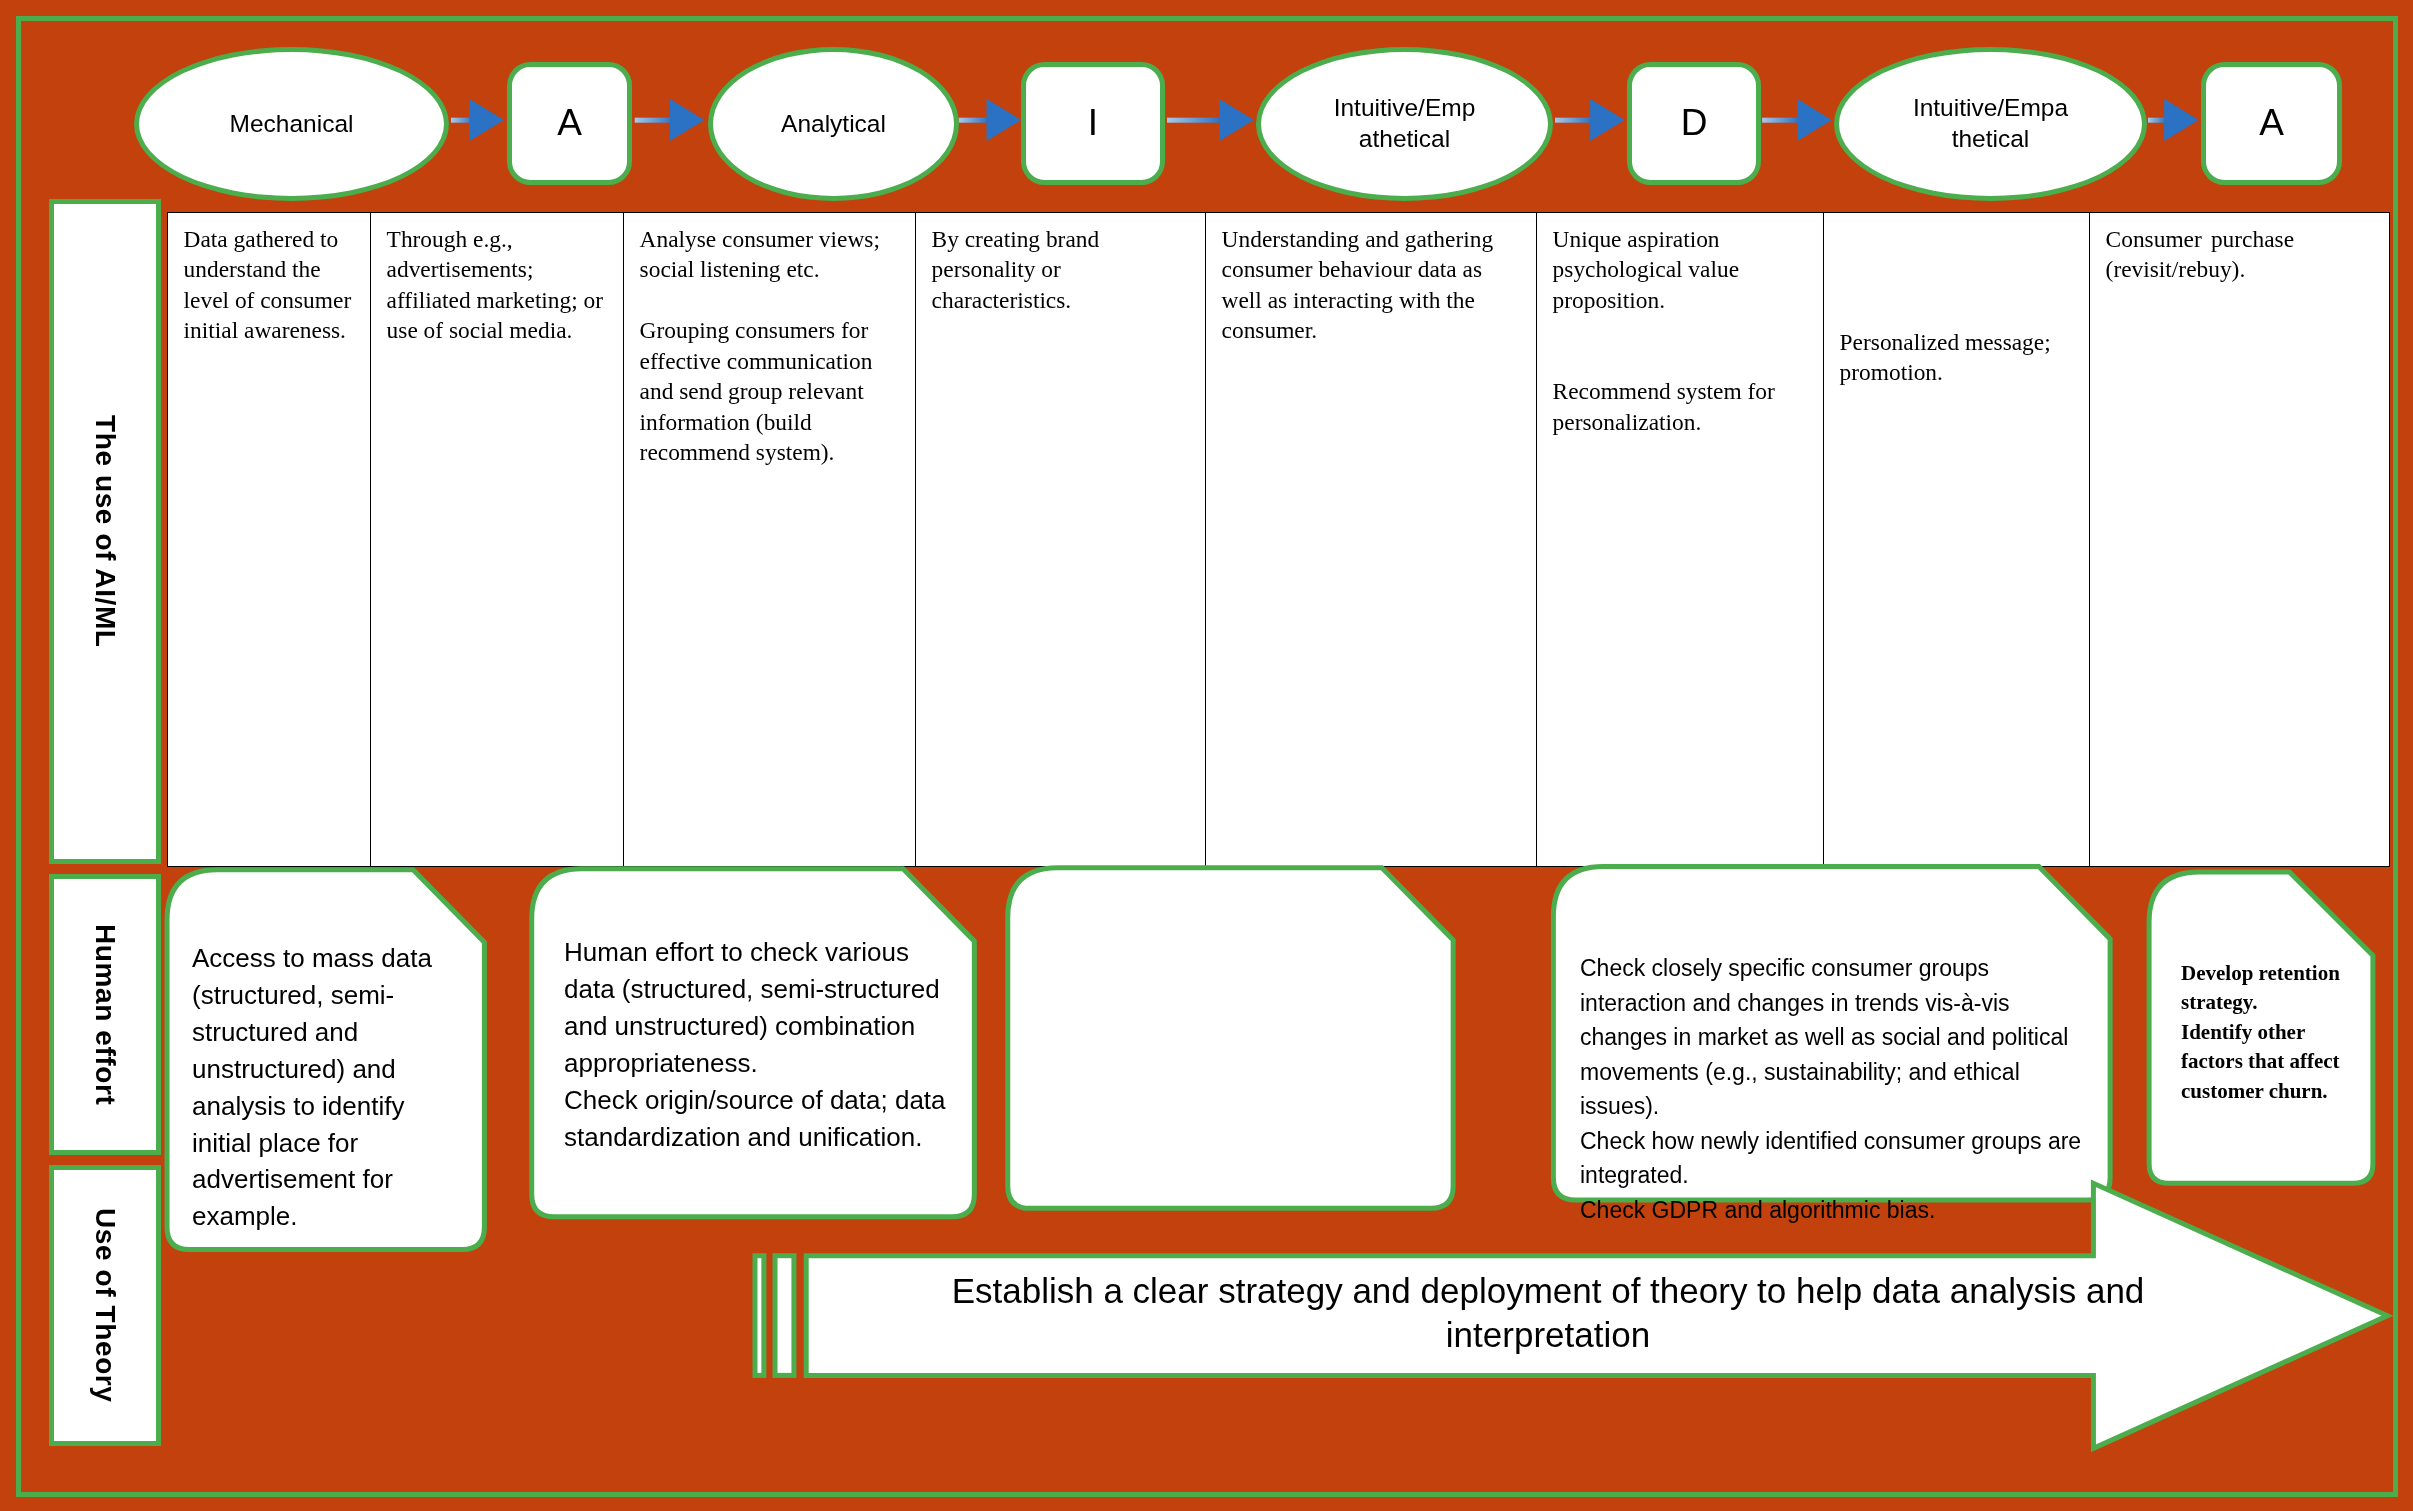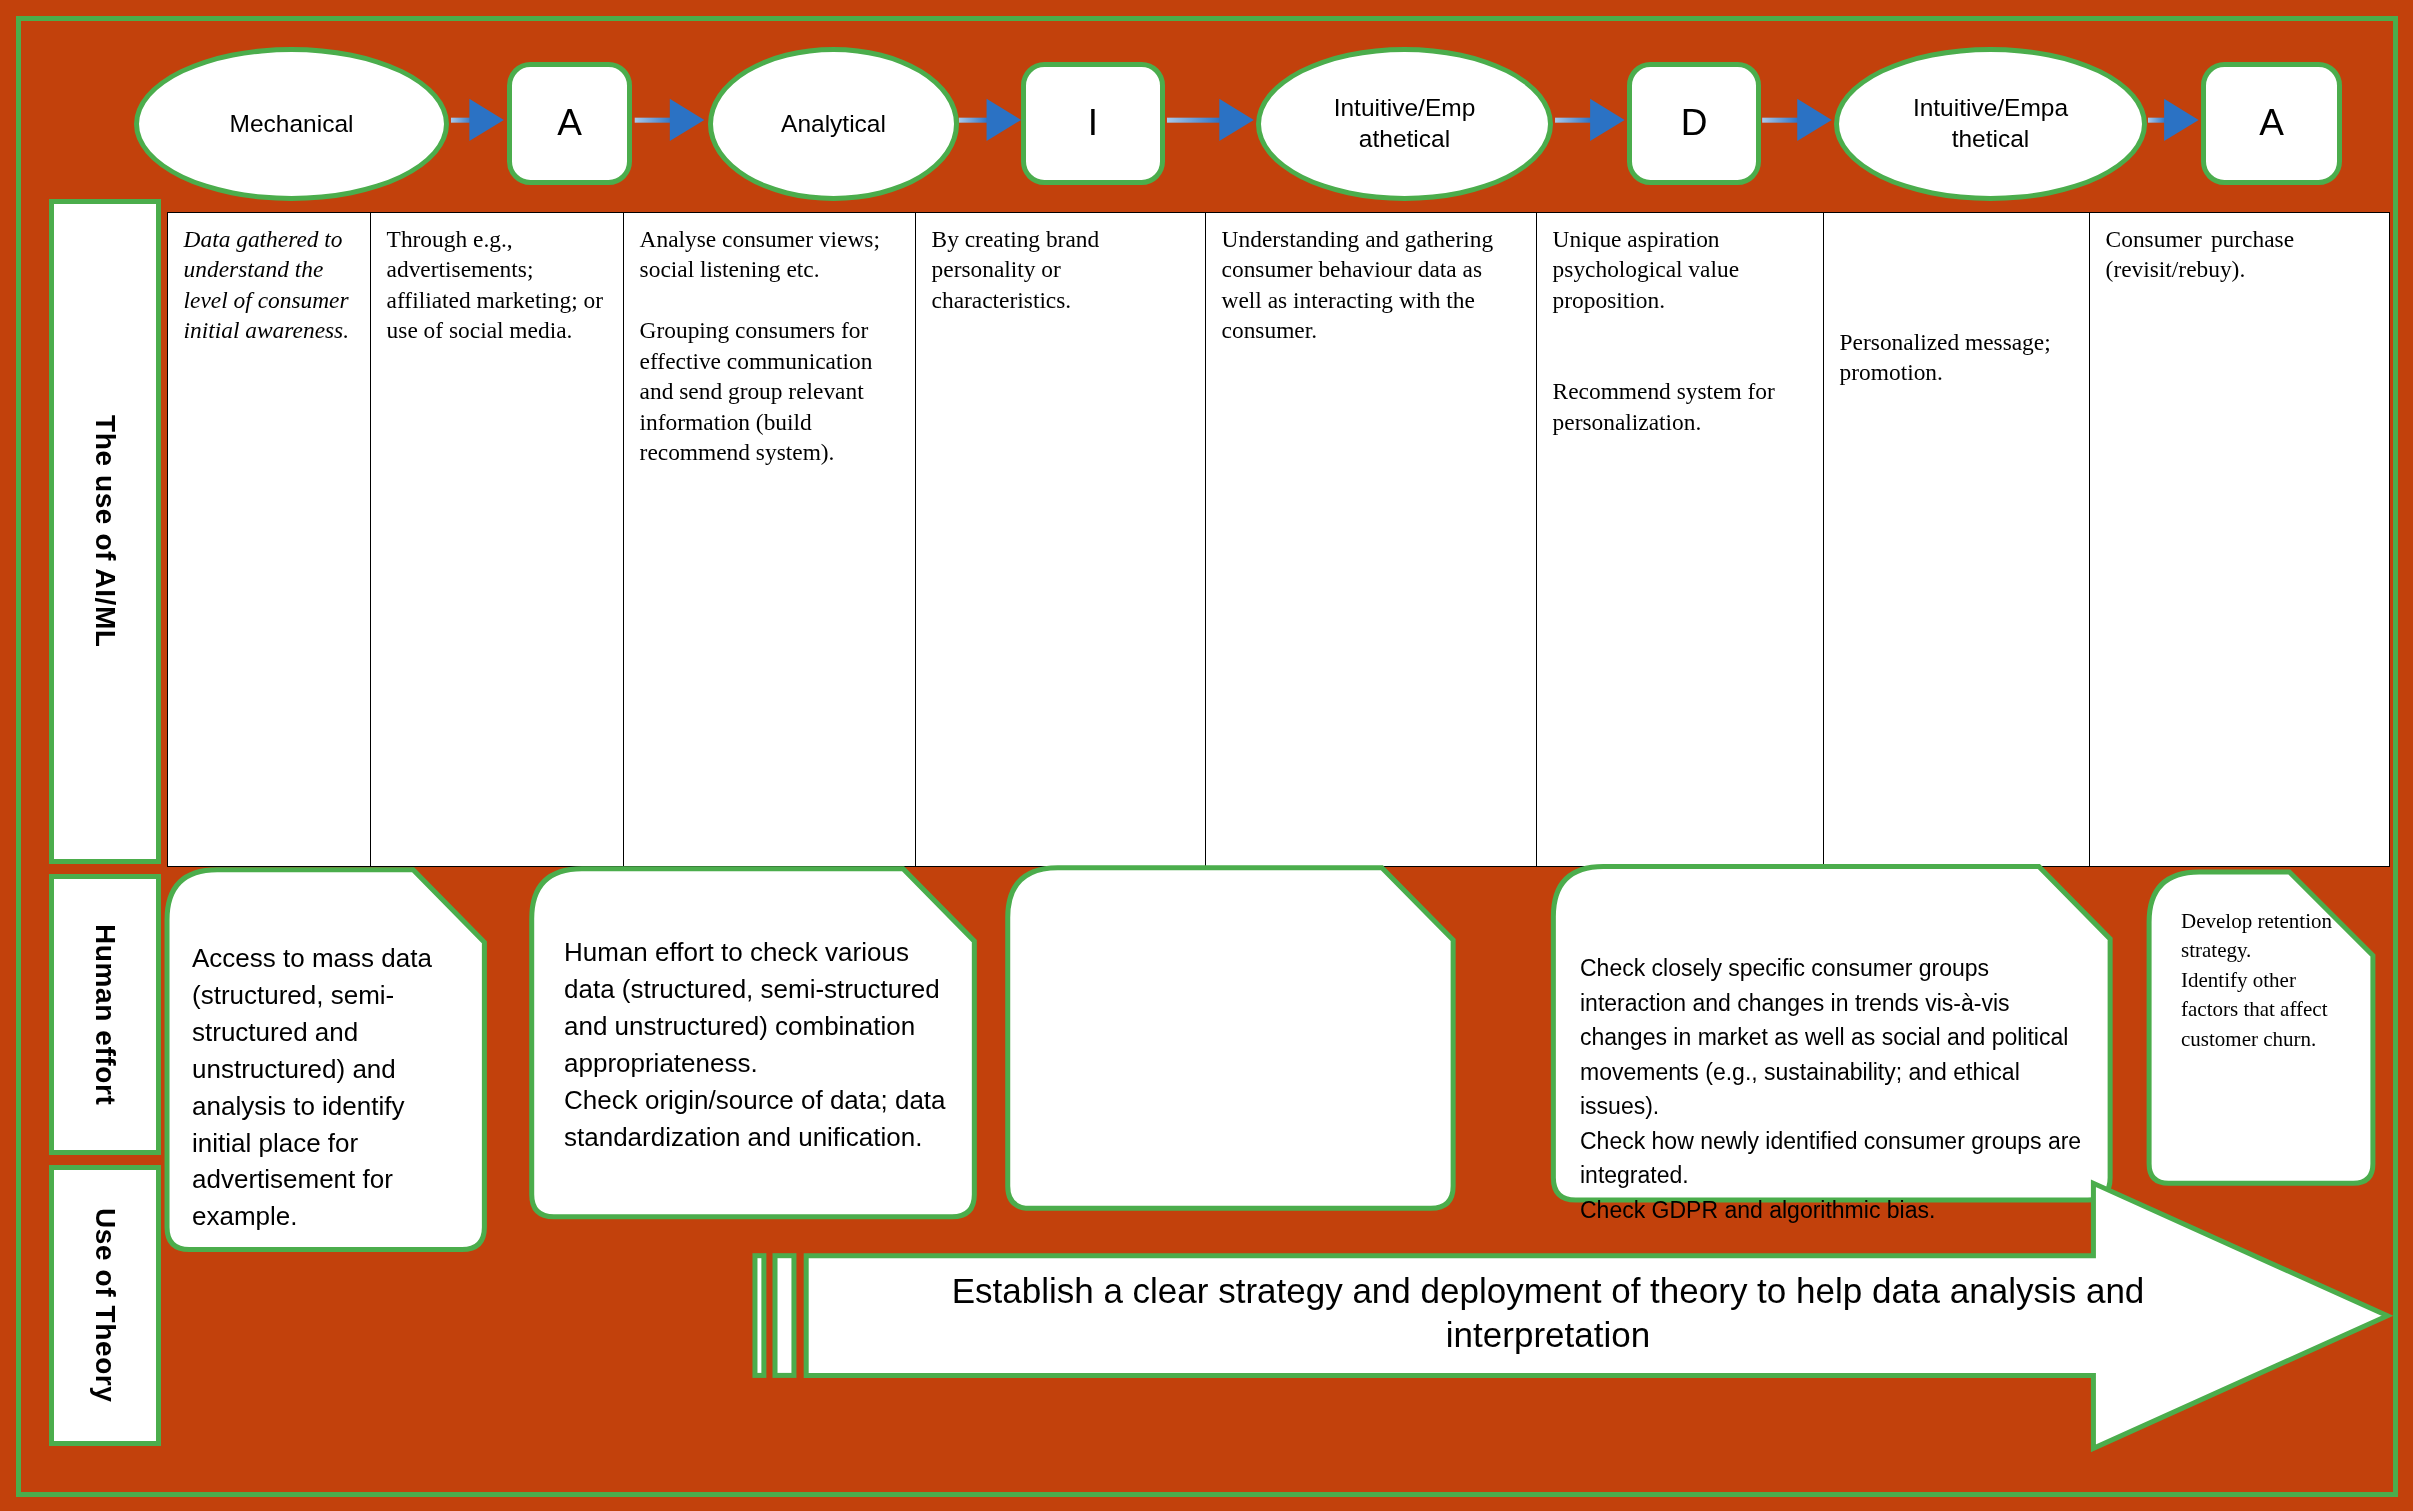--- a/index.html
+++ b/index.html
@@ -16,21 +16,21 @@
   .stage.box .stage-label{font-size:37px;}
   
   #vector-layer{position:absolute;left:0;top:0;z-index:2;}
   
   .ai-table{position:absolute;left:167px;top:212px;width:2223px;height:655px;
             display:grid;grid-template-columns:202px 253px 292px 290px 331px 287px 266px 303px;
             border:1.7px solid #000;box-sizing:border-box;background:#fff;z-index:1;}
   .ai-cell{border-left:1.7px solid #000;box-sizing:border-box;padding:11px 14.5px 0 15.6px;
            font-family:"Liberation Serif",serif;font-size:23.4px;line-height:1.3;
            white-space:pre-line;}
-  .ai-cell:first-child{border-left:none;font-style:italic;}
+  .ai-cell:first-child{border-left:none;}
   .ai-cell.c7{padding-top:114px;}
   .ai-cell.c8{word-spacing:3.3px;}
   
   .row-label{position:absolute;left:49px;width:112px;border:5px solid #4bad4c;background:#fff;
              box-sizing:border-box;display:flex;align-items:center;justify-content:center;z-index:3;}
   .row-label span{writing-mode:vertical-rl;font-weight:bold;font-size:28px;letter-spacing:0.6px;}
   
   .callout-text{position:absolute;z-index:4;font-size:26px;line-height:1.42;white-space:pre-line;}
   .callout-text.small{font-size:23px;line-height:1.5;}
   .callout-text.serif{font-family:"Liberation Serif",serif;font-size:21px;line-height:1.4;}
@@ -151,20 +151,20 @@
   <div class="row-label" style="top:1165px;height:281px;">
     <span>Use of Theory</span>
   </div>
 
   <div class="callout-text" style="left:192px;top:940px;width:267px;">Access to mass data (structured, semi-structured and unstructured) and analysis to identify initial place for advertisement for example.</div>
   <div class="callout-text" style="left:564px;top:934px;width:383px;">Human effort to check various data (structured, semi-structured and unstructured) combination appropriateness.
 Check origin/source of data; data standardization and unification.</div>
   <div class="callout-text small" style="left:1580px;top:951px;width:511px;">Check closely specific consumer groups interaction and changes in trends vis-à-vis changes in market as well as social and political movements (e.g., sustainability; and ethical issues).
 Check how newly identified consumer groups are integrated.
 Check GDPR and algorithmic bias.</div>
-  <div class="callout-text serif" style="left:2181px;top:907px;width:172px;">Develop retention strategy.
+  <div class="callout-text serif" style="left:2181px;top:959px;width:172px;font-weight:bold;">Develop retention strategy.
 Identify other factors that affect customer churn.</div>
 
   <div class="theory-arrow-text">Establish a clear strategy and deployment of theory to help data analysis and
 interpretation</div>
 
 </div>
 
 
 </body></html>

